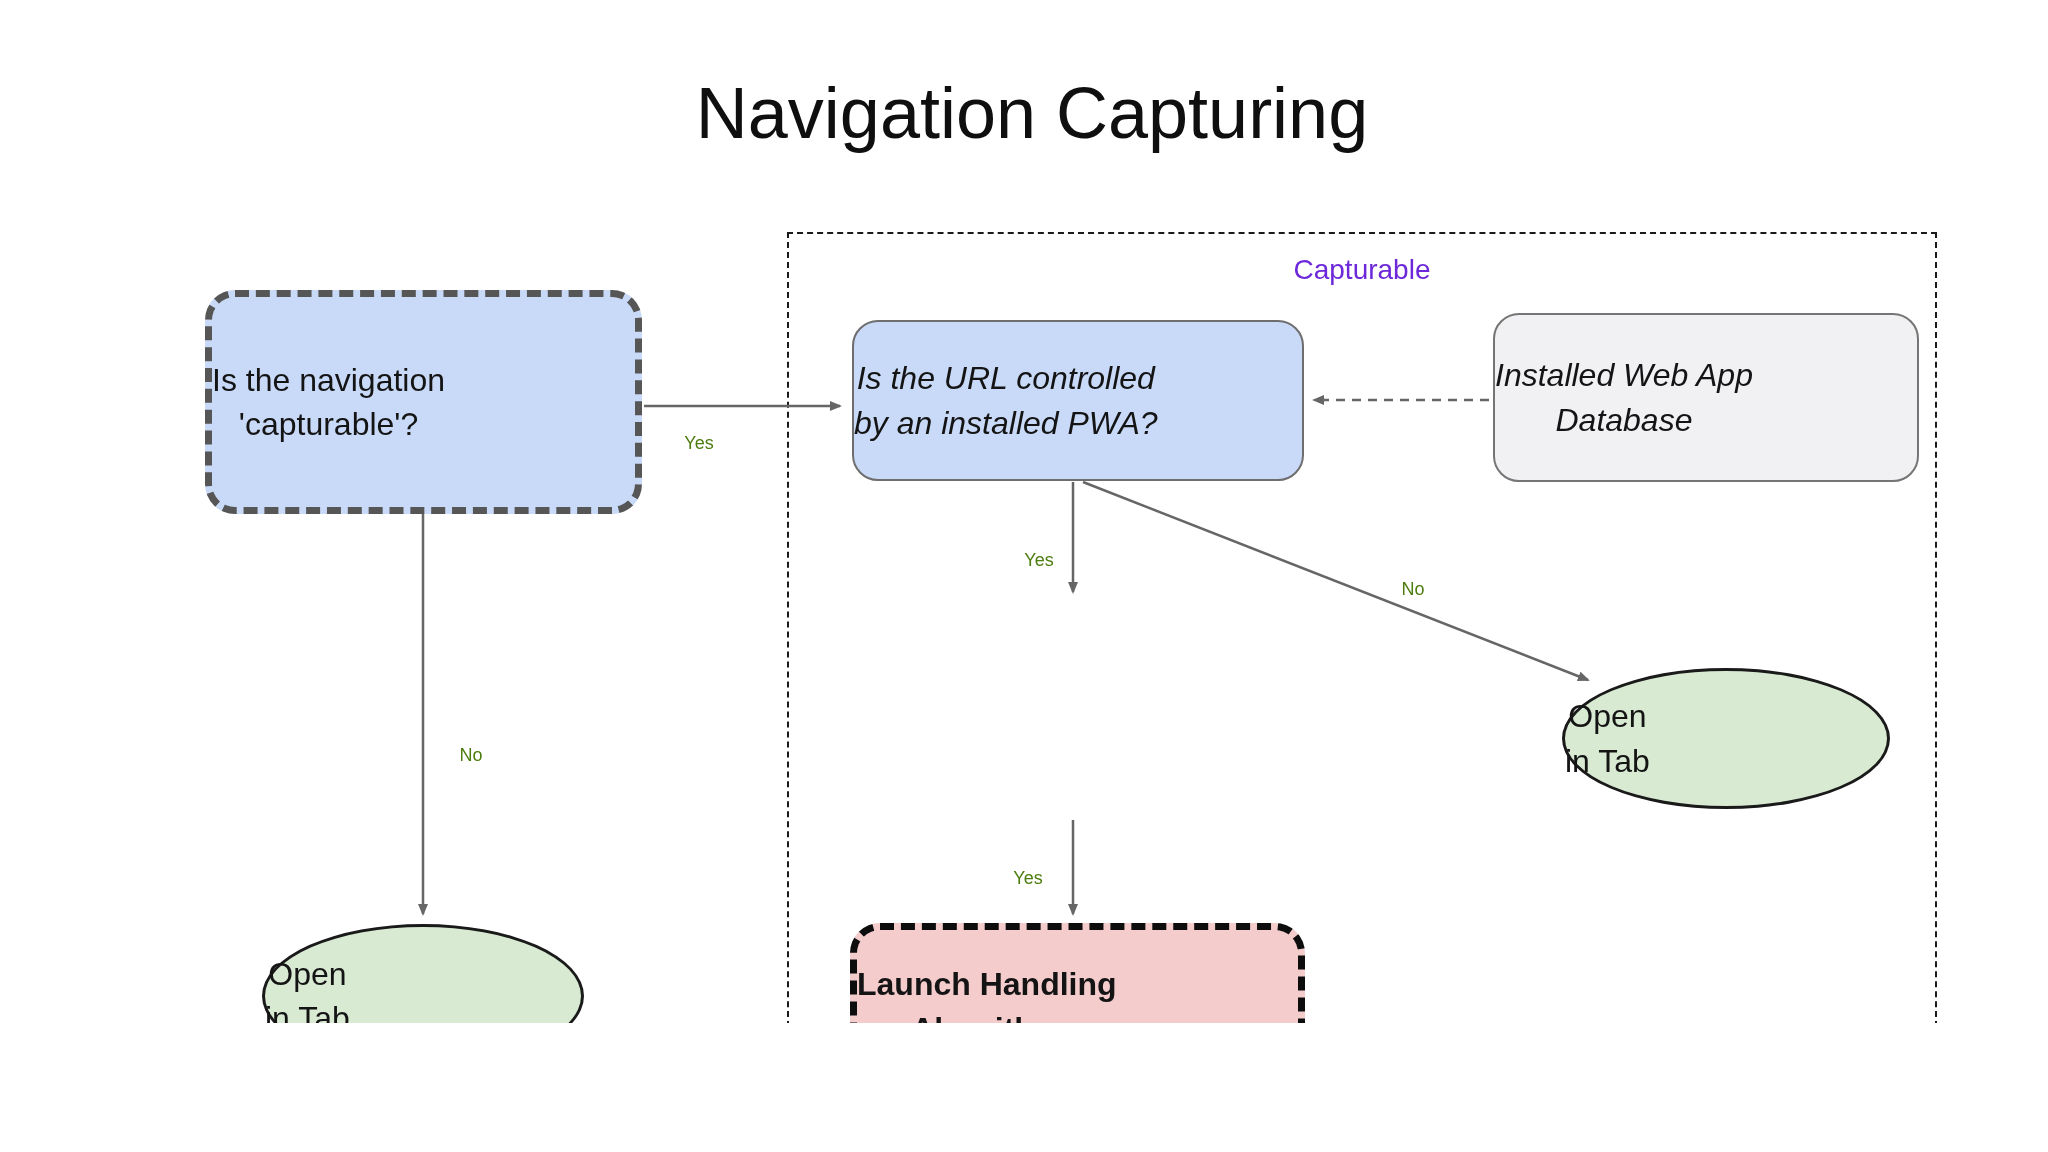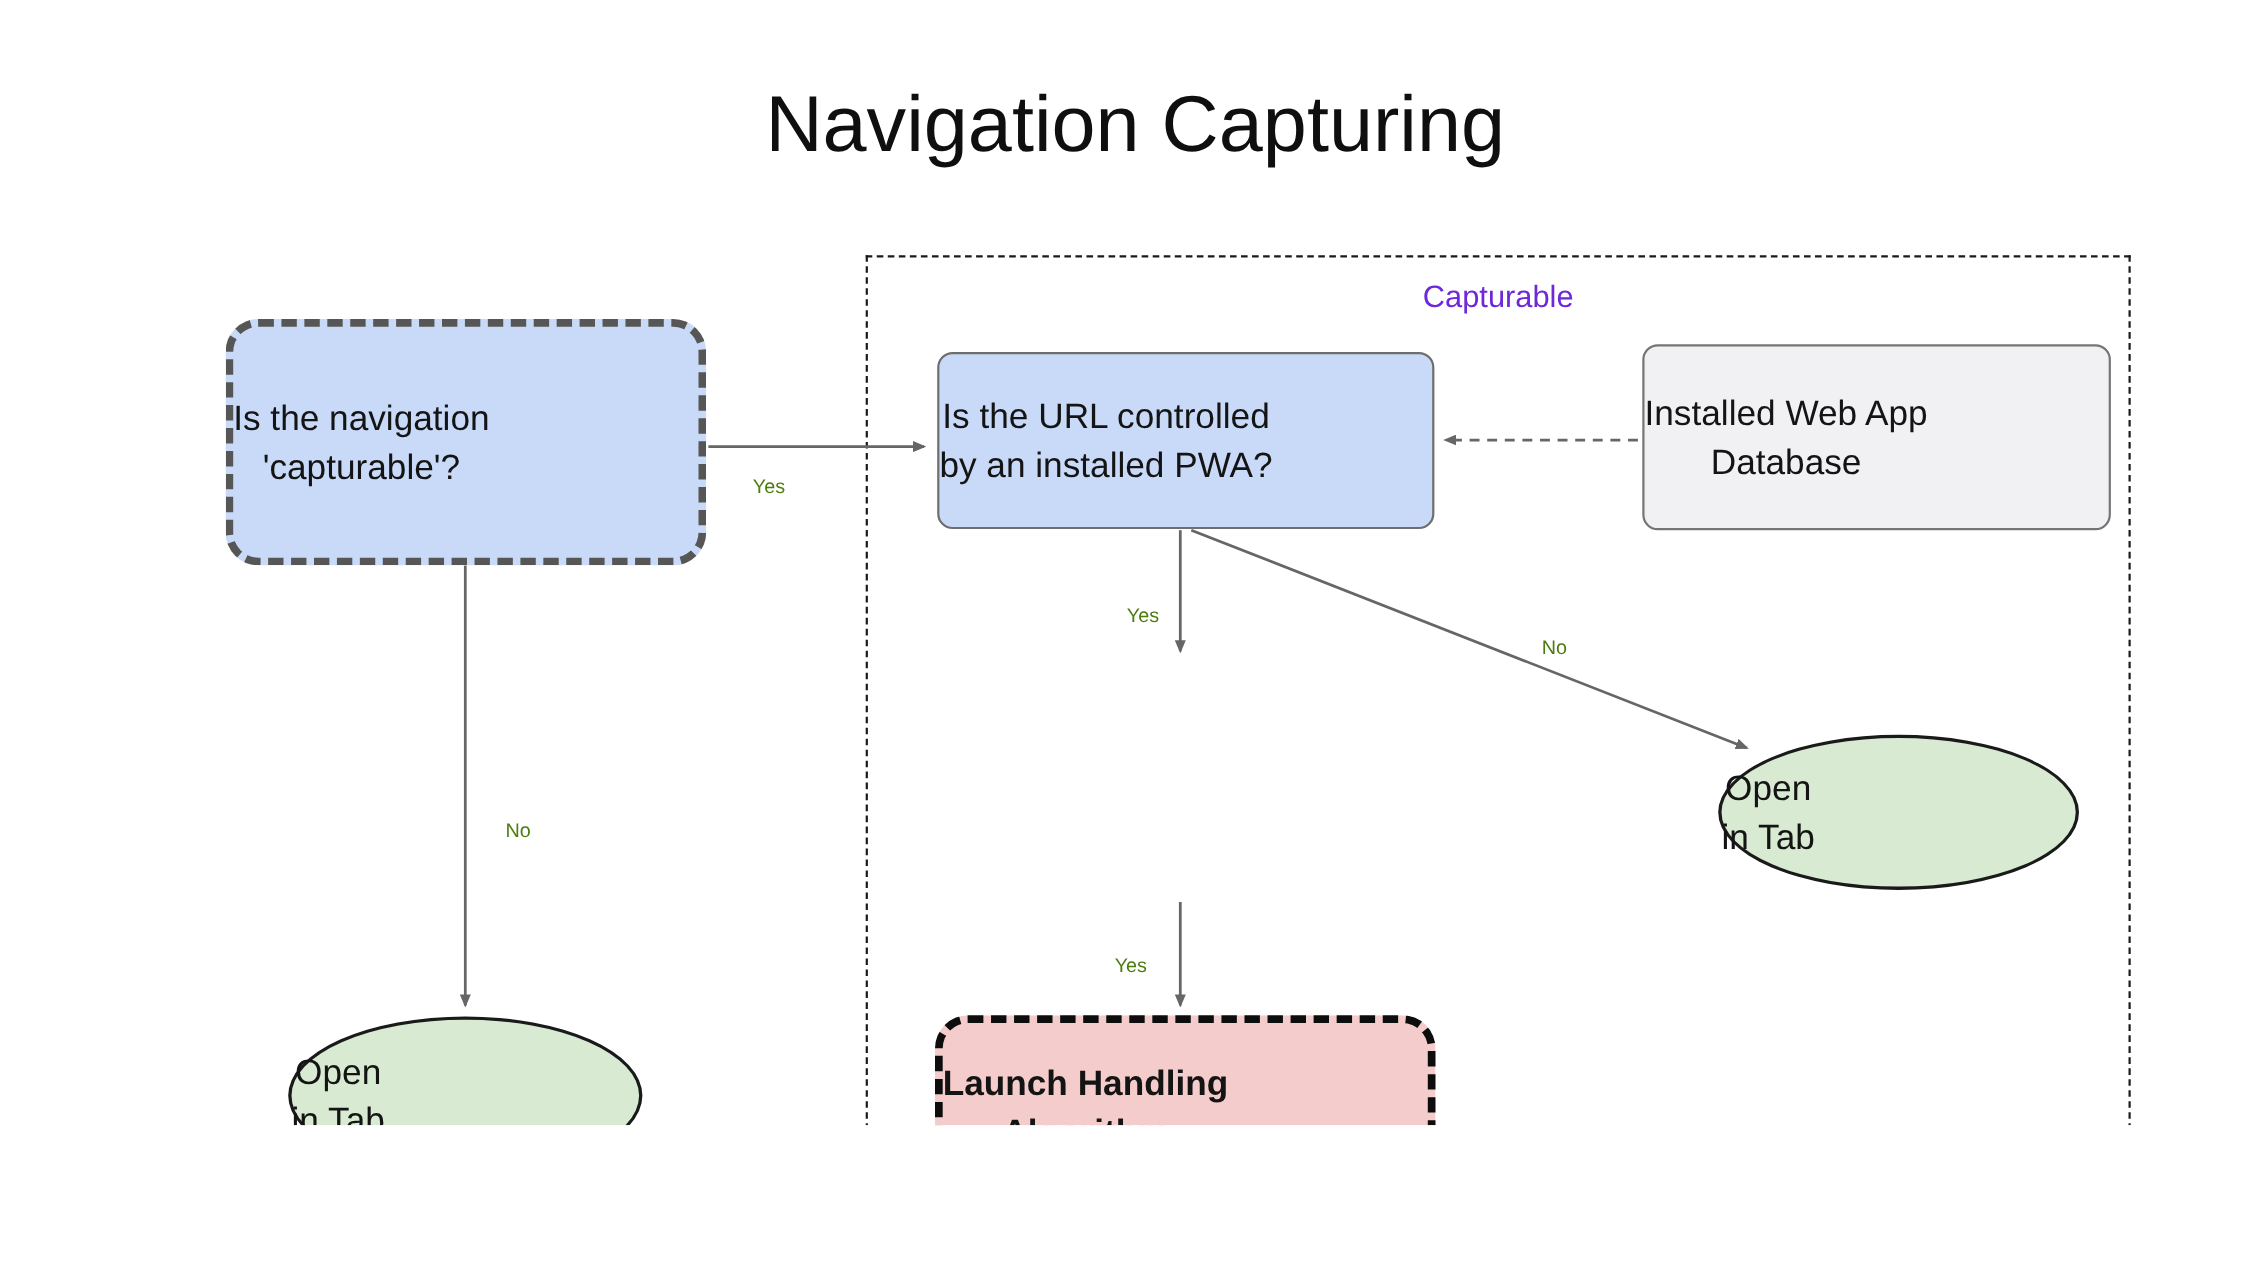--- a/index.html
+++ b/index.html
@@ -49,21 +49,21 @@
     position: absolute;
     display: flex;
     align-items: center;
     text-align: center;
     box-sizing: border-box;
     font-size: 32px;
     line-height: 1.38;
     color: #141414;
     white-space: pre-line;
   }
-  .rounded { border-radius: 14px; }
+  .rounded { border-radius: 26px; font-style: italic; }
   .blue   { background: #c9daf8; border: 2px solid #6e6e6e; }
   .blue-dashed {
     background: #c9daf8;
     border: 7px dashed #565656;
     border-radius: 30px;
   }
   .gray   { background: #f1f1f3; border: 2px solid #757575; }
   .red-dashed {
     background: #f4cccc;
     border: 7px dashed #0d0d0d;

